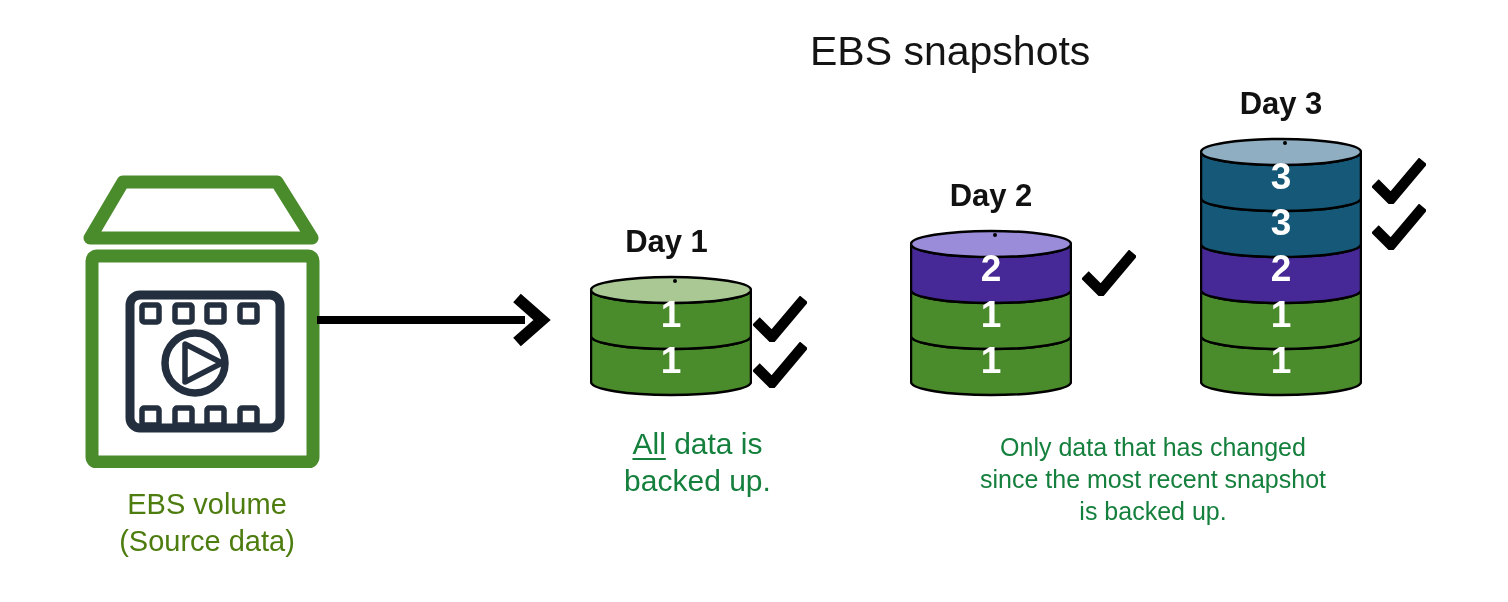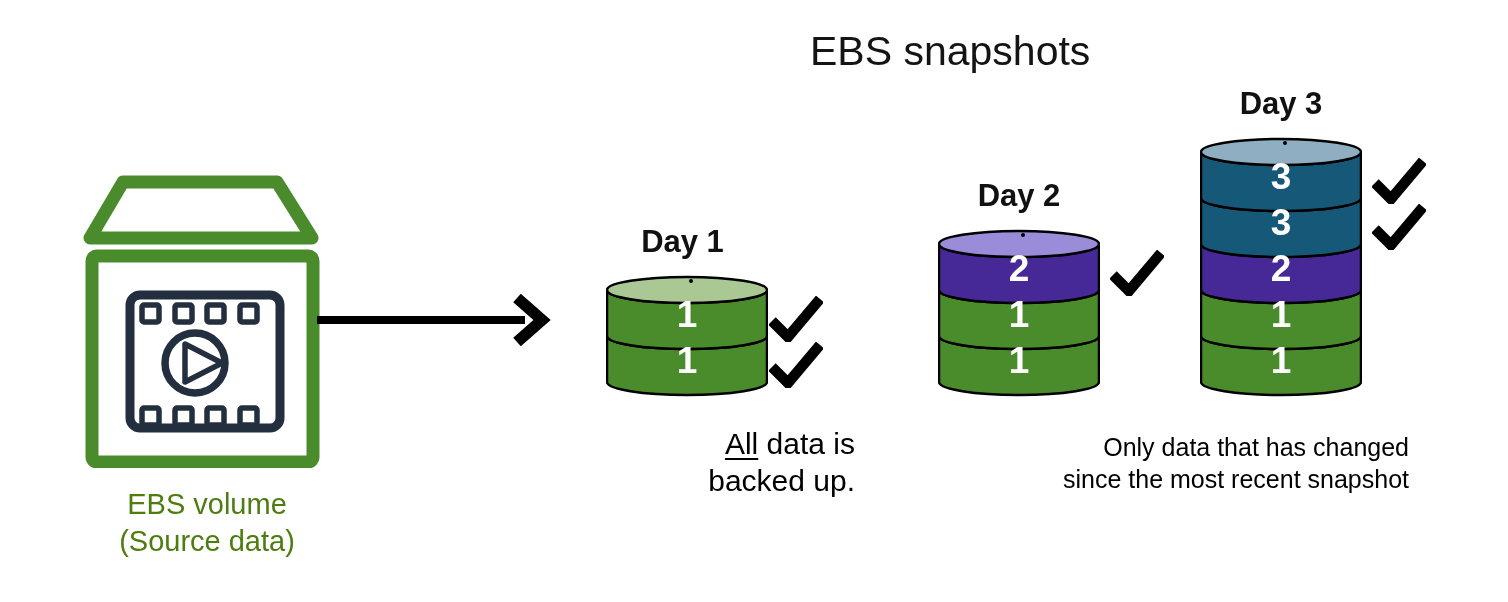--- a/index.html
+++ b/index.html
@@ -15,33 +15,33 @@
   }
   
   .arrow{position:absolute;left:313px;top:293px;}
   
   .title{
     position:absolute;left:810px;top:28px;width:420px;
     font-size:41px;font-weight:400;color:#141414;
   }
   
   .stack{position:absolute;bottom:204px;width:162px;}
-  .stack-day1{left:597px;padding-left:9px;}
-  .stack-day2{left:938px;}
+  .stack-day1{left:581px;padding-left:9px;}
+  .stack-day2{left:910px;}
   .stack-day3{left:1200px;}
   .day-label{
     position:absolute;bottom:calc(100% + 14px);left:50%;transform:translateX(-50%);
     font-size:31px;font-weight:bold;color:#111;white-space:nowrap;
   }
   .cyl{line-height:0;}
   .cyl text{font-family:"Liberation Sans",sans-serif;}
   .checks{position:absolute;left:172px;top:0;width:56px;height:100%;}
   .check{position:absolute;left:0;}
   
-  .caption{position:absolute;text-align:right;color:#000000;}
+  .caption{position:absolute;text-align:center;color:#15803d;}
   .caption-day1{left:540px;top:425px;width:315px;font-size:30px;line-height:37px;}
   .caption-shared{left:897px;top:431px;width:512px;font-size:25px;line-height:32px;}
   .u{text-decoration:underline;text-decoration-thickness:2px;text-underline-offset:4px;}
 </style>
 </head>
 <body>
 
 <div class="canvas">
 
   <svg class="source-icon" width="245" height="300" viewBox="0 0 245 300">
@@ -142,15 +142,16 @@
   </div>
 
   <div class="caption caption-day1">
     <span class="u">All</span><span> data is</span><br>
     <span>backed up.</span>
   </div>
 
   <div class="caption caption-shared">
     <div>Only data that has changed</div>
     <div>since the most recent snapshot</div>
+    <div>is backed up.</div>
   </div>
 
 </div>
 
 </body></html>

